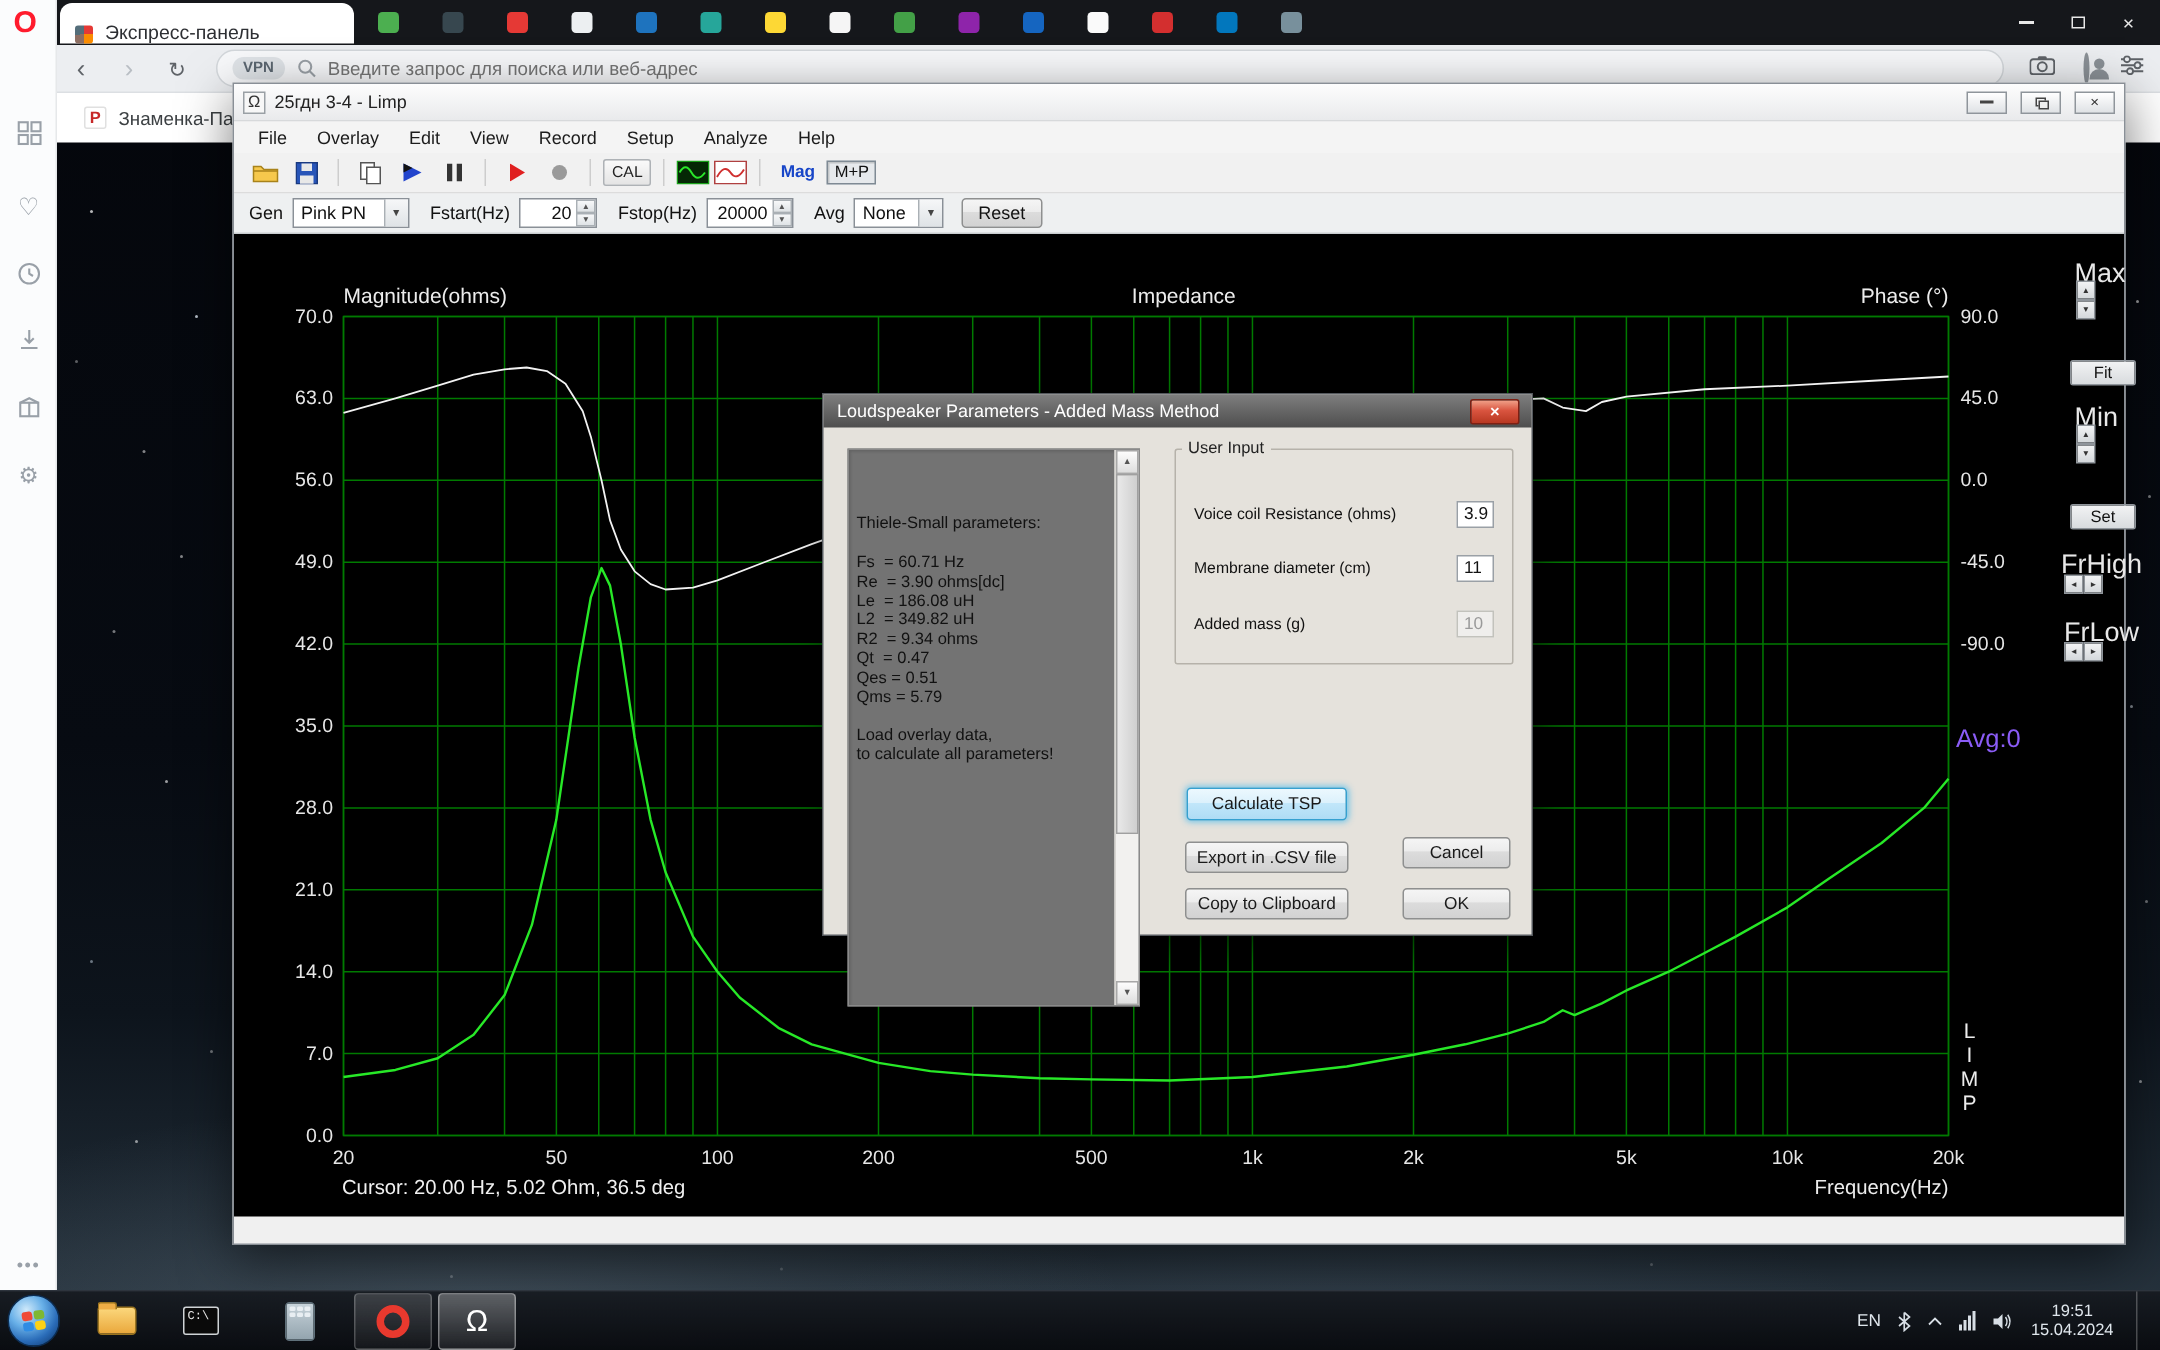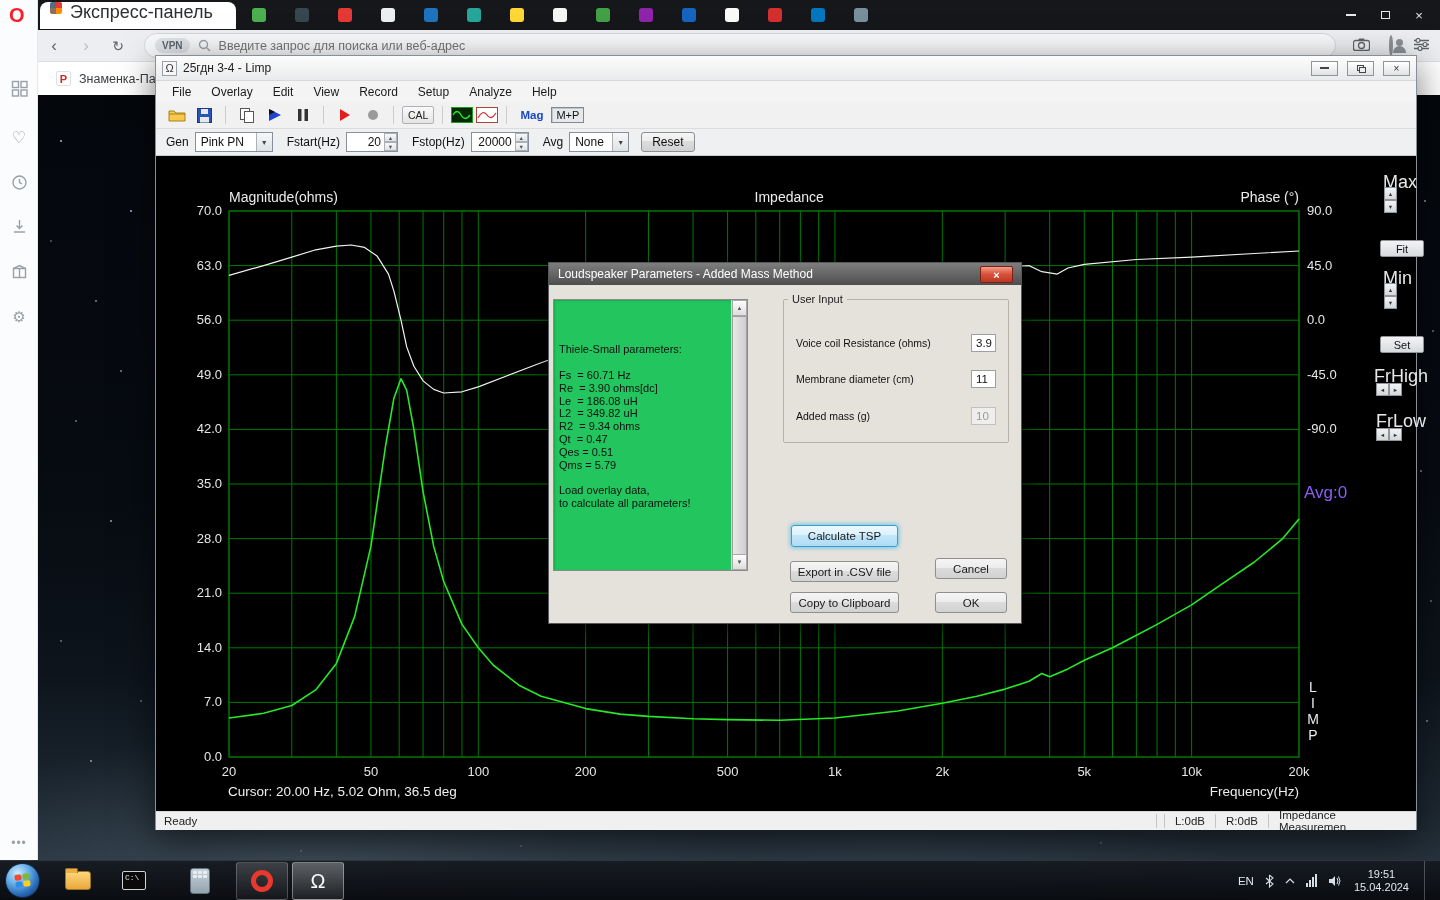--- a/index.html
+++ b/index.html
@@ -25,22 +25,22 @@
   
   #sidebar{position:absolute;left:0;top:0;width:38px;height:860px;background:#fbfcfd;
     border-right:1px solid #e6e8ea;z-index:3}
   #opera-logo{position:absolute;left:9px;top:4px;color:#ff1b2d;font-weight:bold;font-size:20px}
   .sb-ic{position:absolute;left:10px;width:18px;height:18px;color:#99a0a8;text-align:center;font-size:15px}
   .sb-ic svg{stroke:#99a0a8;fill:none;stroke-width:1.4}
 
   
   #tabstrip{position:absolute;left:38px;top:0;width:1402px;height:30px;background:#15171b;z-index:2}
   #active-tab{position:absolute;left:2px;top:2px;width:196px;height:27px;background:#fff;
-    border-radius:8px 8px 0 0;display:flex;align-items:flex-start;gap:8px;padding:0 10px;
-    font-size:18px;color:#2d2f33}
+    border-radius:8px 8px 0 0;display:flex;align-items:flex-end;gap:8px;padding:0 10px;
+    font-size:13px;color:#2d2f33}
   #active-tab-favicon{width:12px;height:12px;border-radius:2px;
     background:conic-gradient(#e53935 0 25%,#fb8c00 0 50%,#8d6e63 0 75%,#546e7a 0)}
   #favicons{position:absolute;left:214px;top:8px;display:flex;gap:29px}
   .favicon{width:14px;height:14px;border-radius:3px}
   #win-controls{position:absolute;right:4px;top:0;height:30px;display:flex}
   .wc{width:34px;display:flex;align-items:center;justify-content:center;color:#e8e8e8;font-size:13px}
   .glyph-min{width:10px;height:2px;background:#e8e8e8}
   .glyph-max{width:9px;height:8px;border:1.5px solid #e8e8e8}
 
   
@@ -136,21 +136,21 @@
   .status-cell.empty{width:8px;padding:0}
 
   
   #dialog{position:absolute;left:548px;top:262px;width:474px;height:362px;background:#e5e2dc;
     border:1px solid #55595e;box-shadow:4px 7px 20px rgba(0,0,0,.6);z-index:8}
   #dlg-title{height:22px;background:linear-gradient(#7e7e7e,#4e4e4e);display:flex;align-items:center;
     color:#fff;font-size:12px;padding-left:9px}
   #dlg-close{position:absolute;right:8px;top:3px;width:33px;height:17px;border-radius:2px;
     background:linear-gradient(#f0a088,#d9543f 45%,#b83822);border:1px solid #7d2013;color:#fff;
     font-size:11px;font-weight:bold;display:flex;align-items:center;justify-content:center}
-  #ts-panel{position:absolute;left:4px;top:36px;width:195px;height:272px;background:#22c55e;
+  #ts-panel{position:absolute;left:16px;top:36px;width:195px;height:372px;background:#737373;
     border:1px solid #8a8a8a;box-shadow:inset 1px 1px 2px rgba(0,0,0,.15)}
   #ts-text{position:absolute;left:5px;top:5px;right:20px;font-size:11px;line-height:12.8px;
     color:#111;white-space:pre}
   .ts-line{min-height:12.8px}
   #ts-scroll{position:absolute;right:0;top:0;width:16px;height:100%;background:#f2f1ef;border-left:1px solid #d8d6d2}
   .sb-btn{position:absolute;left:0;width:15px;height:16px;background:linear-gradient(#fdfdfd,#dedede);
     border:1px solid #a8a8a8;display:flex;align-items:center;justify-content:center;font-size:6px;color:#555}
   #sb-up{top:0} #sb-down{bottom:0}
   #sb-thumb{position:absolute;left:0;top:16px;width:15px;height:240px;
     background:linear-gradient(90deg,#e9e9e9,#cfcfcf);border:1px solid #a0a0a0}
@@ -542,27 +542,20 @@
         <span class="rp-sp">◄</span>
         <span class="rp-sp">►</span>
       </span>
     <span class="rp-label" style="left:1220px;top:255px">FrLow</span>
     <span class="rp-hspin" style="left:1220px;top:272px">
         <span class="rp-sp">◄</span>
         <span class="rp-sp">►</span>
       </span>
   </div>
 
-  <div id="limp-status">
-    <span id="status-ready">Ready</span>
-    <span class="status-cell empty"></span>
-    <span class="status-cell">L:0dB</span>
-    <span class="status-cell">R:0dB</span>
-    <span class="status-cell" style="width:148px">Impedance Measuremen</span>
-  </div>
 </div>
 
 <div id="dialog">
   <div id="dlg-title">
     <span>Loudspeaker Parameters - Added Mass Method</span>
   </div>
   <span id="dlg-close">×</span>
 
   <div id="ts-panel">
     <div id="ts-text">

